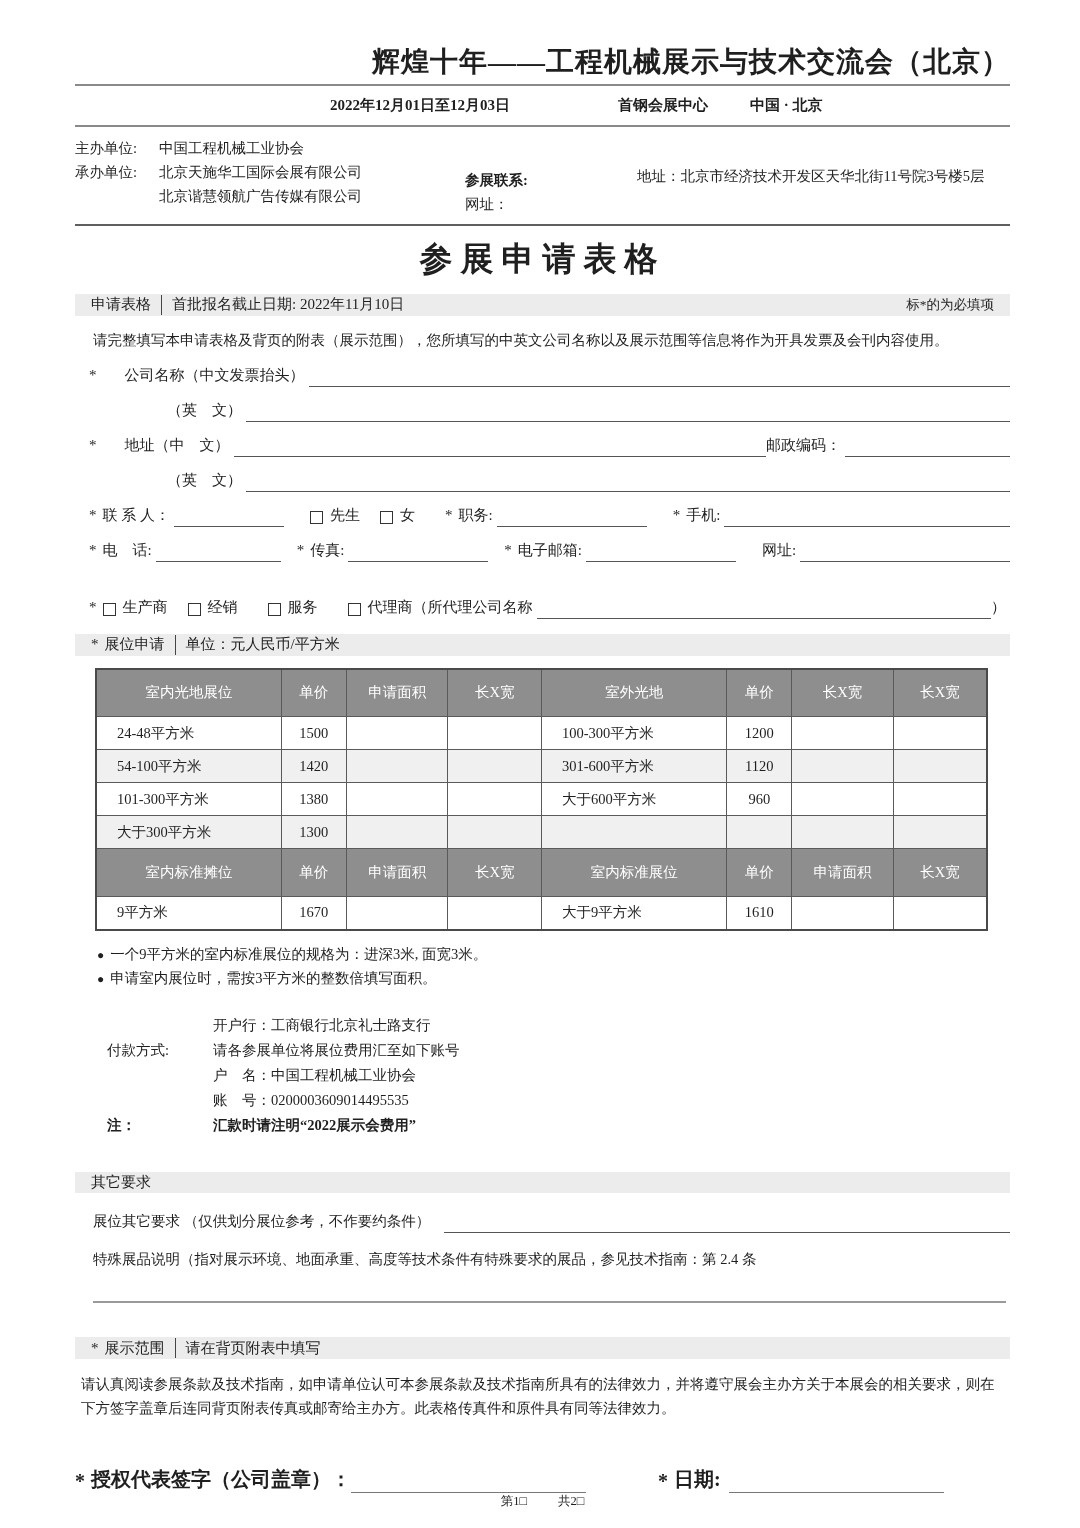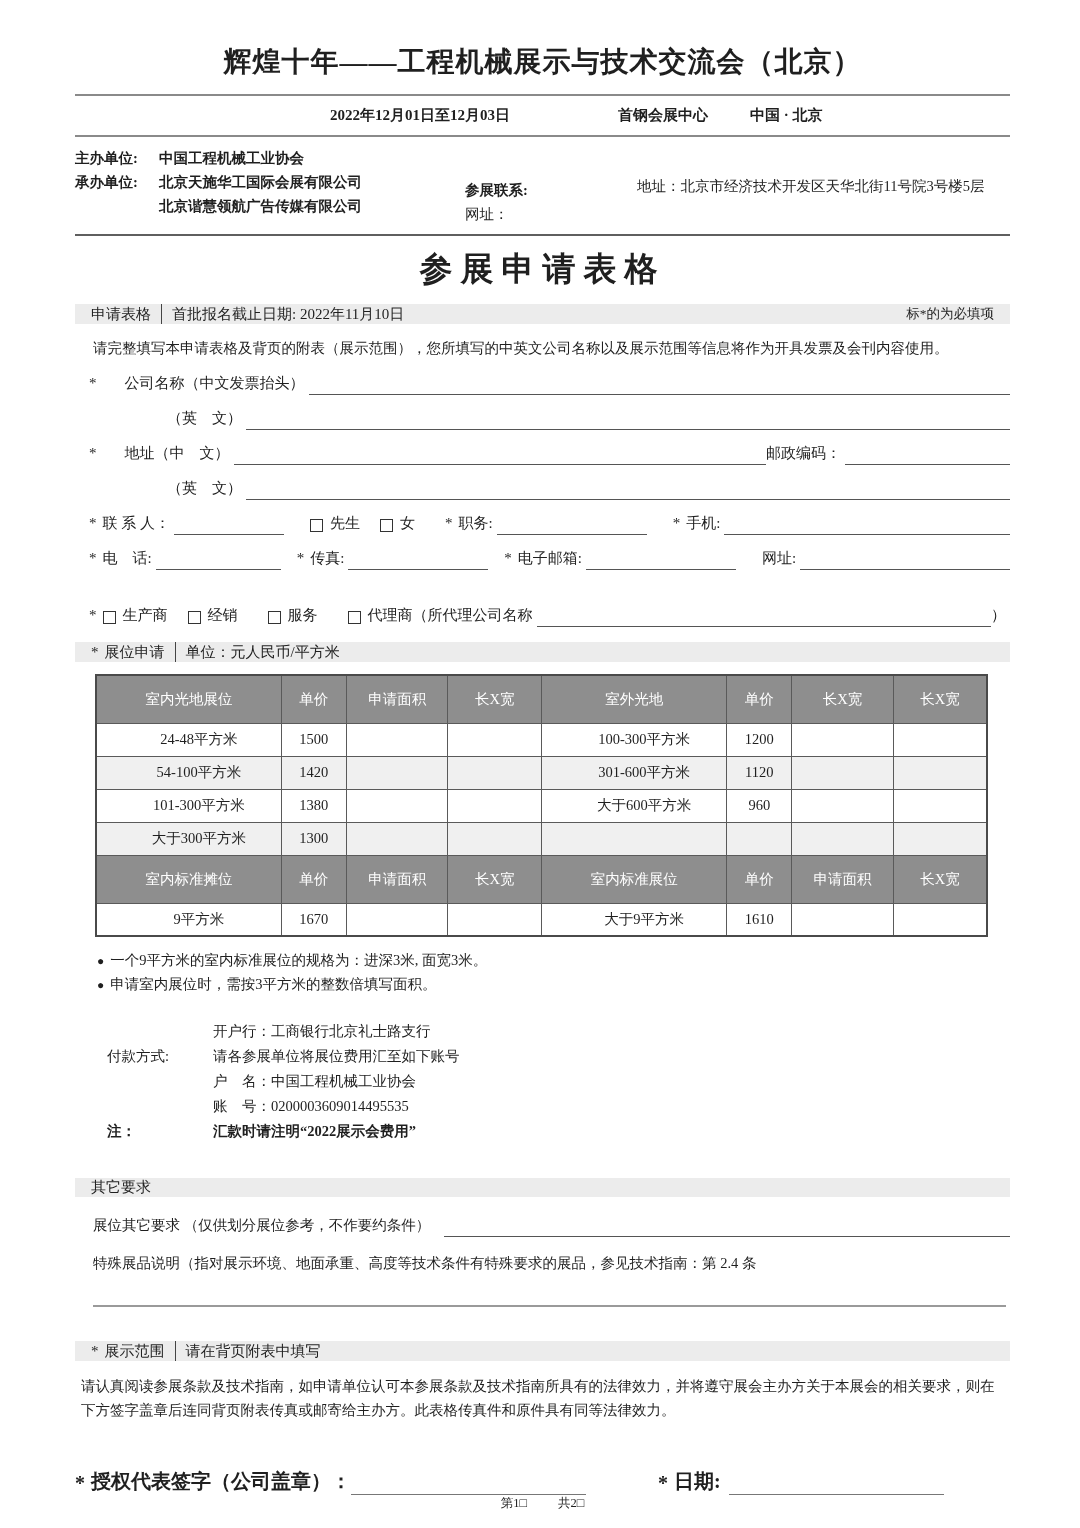--- a/index.html
+++ b/index.html
@@ -1,27 +1,27 @@
 <!DOCTYPE html>
 <html><head>
 <meta charset="utf-8">
 <style>
   * { margin:0; padding:0; box-sizing:border-box; }
   html,body { background:#fff; }
   body { width:1080px; font-family:"Liberation Serif","DejaVu Serif",serif; color:#1f1f1f; }
   .page { width:1080px; height:1528px; padding:42px 70px 12px 75px; display:flex; flex-direction:column; background:#fff; }
-  h1.event-title { text-align:center; font-size:28px; font-weight:bold; letter-spacing:1px; line-height:40px; margin-bottom:12px; }
+  h1.event-title { text-align:right; font-size:28px; font-weight:bold; letter-spacing:1px; line-height:40px; margin-bottom:2px; }
   .rule { border:none; border-top:2px solid #8a8a8a; }
   .rule.dark { border-top-color:#5f5f5f; }
   .date-row { display:flex; align-items:center; font-weight:bold; font-size:15px; padding:10px 0; }
   .date-row .dates { margin-left:255px; }
   .date-row .venue { margin-left:108px; }
   .date-row .loc { margin-left:42px; }
   .org-block { display:flex; padding:9px 0 8px 0; font-size:14.5px; line-height:24px; }
-  .org-left { width:390px;font-weight:bold; }
+  .org-left { width:390px; }
   .org-line { display:flex; }
   .org-label { width:84px; flex:none; }
   .org-mid { width:172px; display:flex; flex-direction:column; justify-content:space-between;margin-top:32px; }
   .org-mid .contact { font-weight:bold; }
   .org-right { flex:1; display:flex; flex-direction:column; justify-content:center; }
   h2.form-title { text-align:center; font-size:33px; font-weight:bold; letter-spacing:8px; line-height:46px; margin:10px 0 8px 0; }
   .bar { background:#ececec; height:40px; display:flex; align-items:center; padding:0 16px; font-size:15px; margin-top:4px; }
   .bar .vdiv { border-left:1px solid #444; height:20px; margin:0 10px; }
   .bar .spacer { flex:1; }
   .bar .small { font-size:13.5px; }
@@ -30,21 +30,21 @@
   .frow { display:flex; align-items:flex-end; font-size:15px; line-height:24px; margin:0 0 11px 14px; white-space:nowrap; }
   .frow .lab { margin-right:4px; }
   .fill { display:inline-block; border-bottom:1px solid #555; height:20px; }
   .grow { flex:1; } .w110 { width:110px; } .w125 { width:125px; } .w140 { width:140px; } .w150 { width:150px; } .w165 { width:165px; }
   .cb { width:13px; height:13px; border:1.5px solid #333; display:inline-block; flex:none; margin:0 7px 3px 0; }
   .gap-l { margin-left:26px; } .gap-m { margin-left:16px; }
   .type-row { margin-top:22px; }
   .booth-table { width:893px; margin:12px 0 0 20px; border-collapse:collapse; font-size:14.5px; }
   .booth-table th { background:#8e8e8e; color:#fff; font-weight:normal; height:48px; border:1px solid #5a5a5a; }
   .booth-table td { border:1px solid #5a5a5a; height:33px; text-align:center; }
-  .booth-table td.name { text-align:center; padding-left:20px; }
+  .booth-table td.name { text-align:left; padding-left:20px; }
   .booth-table tr.alt td { background:#f0f0f0; }
   .booth-table { border:2px solid #4a4a4a; }
   .notes { list-style:none; margin:12px 0 0 22px; font-size:14.5px; line-height:23px; }
   .notes li::before { content:"●"; font-size:12px; margin-right:6px; }
   .payment { margin:22px 0 0 32px; font-size:14.5px; line-height:25px; }
   .pay-line { display:flex; }
   .pay-label { width:106px; flex:none; }
   .pay-note .pay-label, .pay-note .val { font-weight:bold; }
   .other-lines { margin:16px 0 0 18px; font-size:14.5px; }
   .oline1 { display:flex; align-items:flex-end; line-height:24px; }

